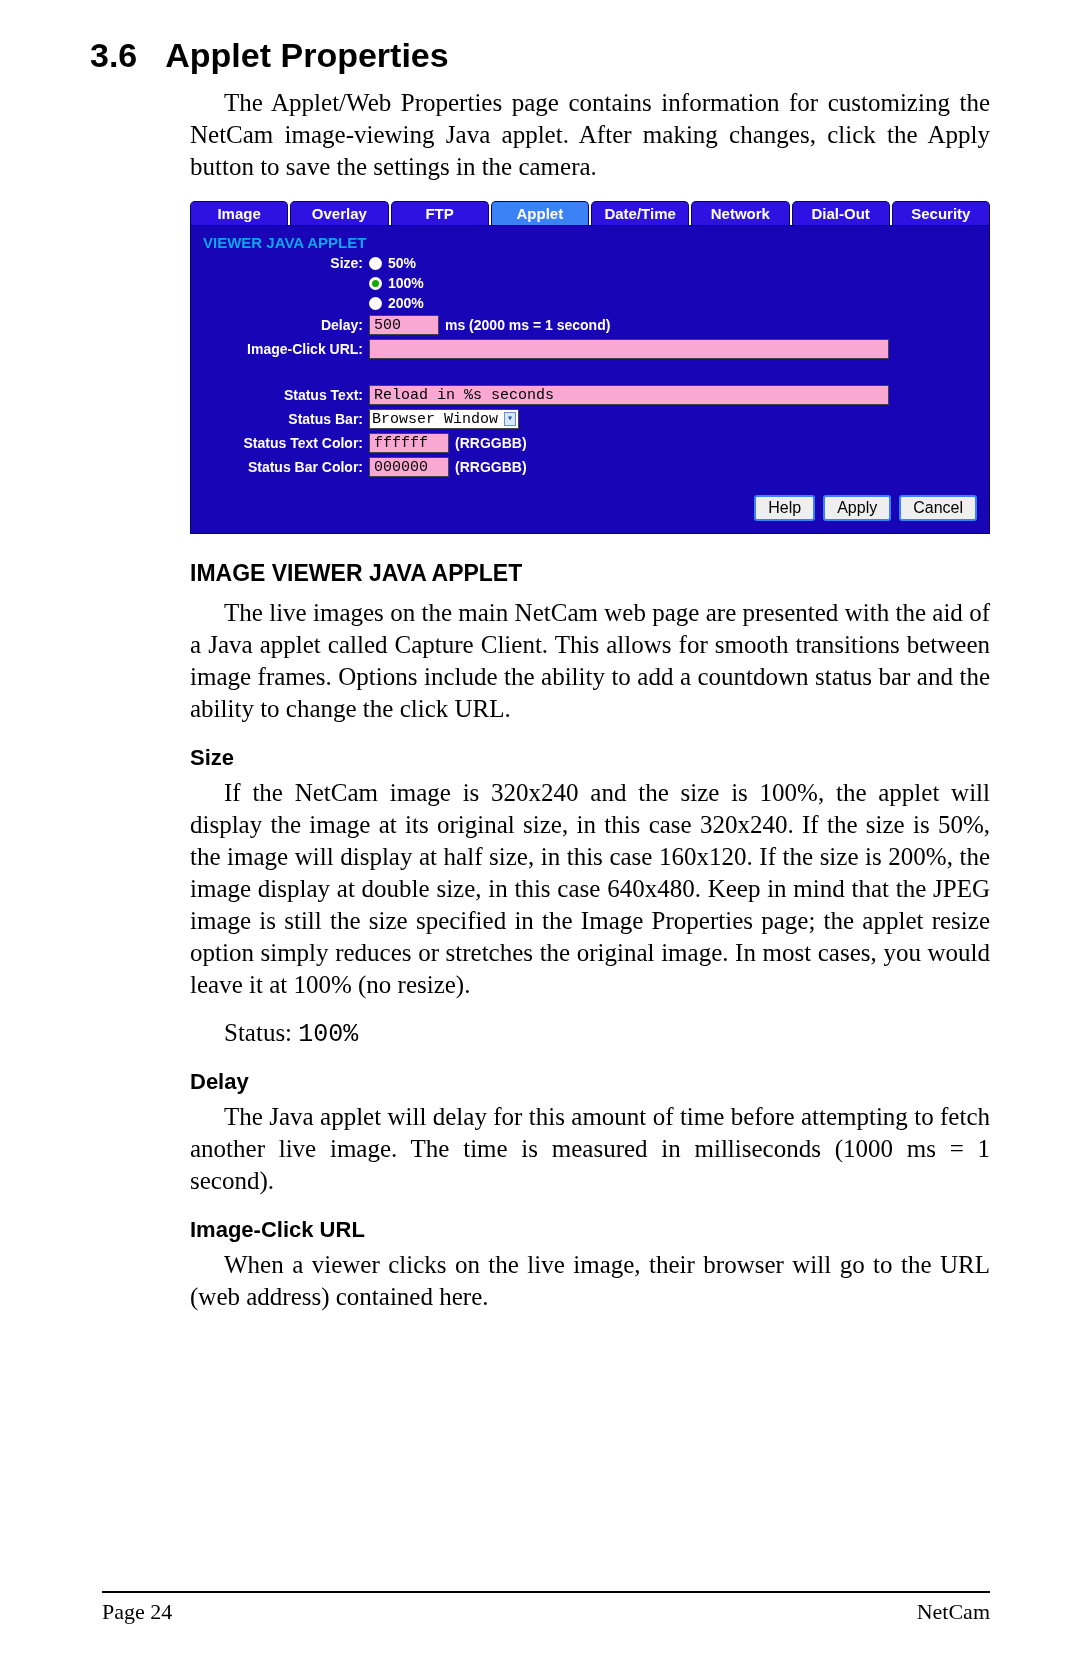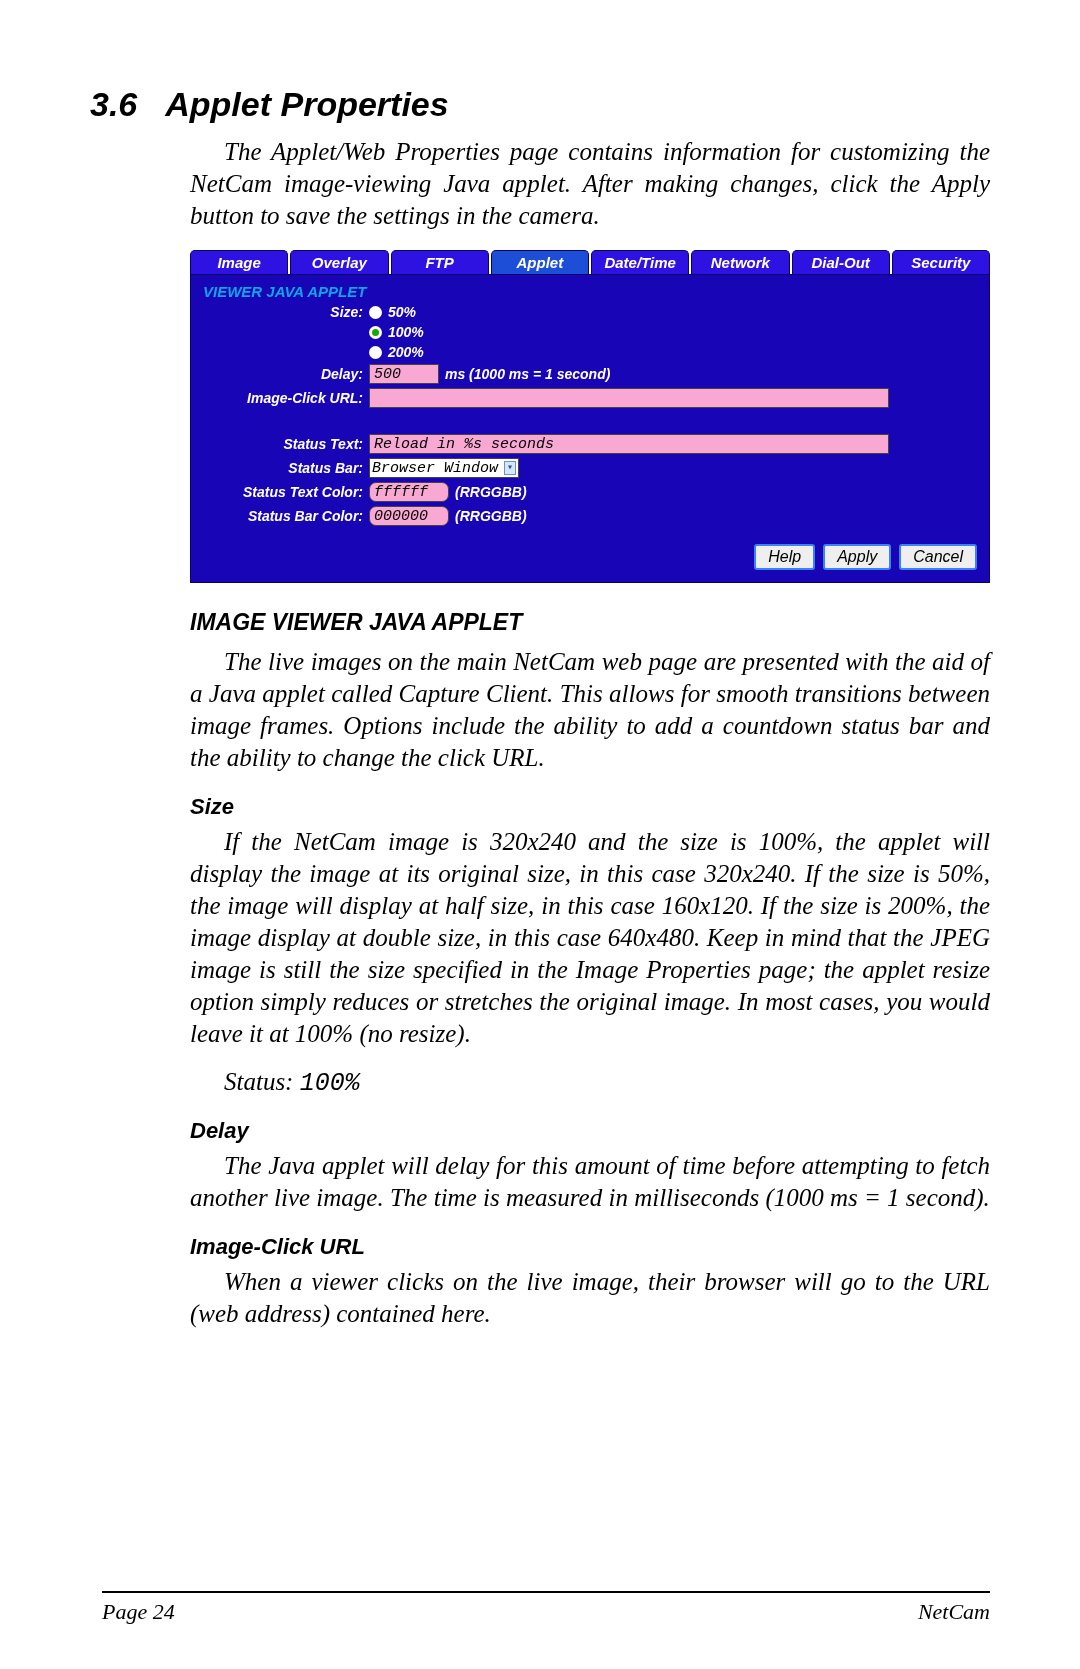--- a/index.html
+++ b/index.html
@@ -6,26 +6,25 @@
     margin: 0;
     padding: 0;
     background: #fff;
     font-family: "Times New Roman", Times, serif;
     width: 1080px;
     height: 1669px;
     position: relative;
     box-sizing: border-box;
   }
   .page {
-    padding: 85px 90px 40px 90px;
+    padding: 36px 90px 40px 90px;
     box-sizing: border-box;
     width: 100%;
     height: 100%;
     position: relative;
-    font-style: italic;
   }
   .section-title {
     font-family: Arial, Helvetica, sans-serif;
     font-weight: bold;
     font-size: 34px;
     margin: 0 0 12px 0;
   }
   .section-title .num { display:inline-block; margin-right: 28px; }
   .body-text {
     font-size: 25px;
@@ -85,21 +84,21 @@
     text-align: center;
     padding: 3px 0;
     border: 1px solid #0a006c;
     border-bottom: none;
     border-top-left-radius: 5px;
     border-top-right-radius: 5px;
     margin-right: 2px;
   }
   .tab:last-child { margin-right: 0; }
   .tab.active {
-    background: #1d4ed8;
+    background: #3b82f6;
   }
   .panel {
     background: #1805b6;
     border: 1px solid #0a006c;
     padding: 8px 12px 12px 12px;
   }
   .panel-title {
     color: #0ea5e9;
     font-family: Arial, Helvetica, sans-serif;
     font-weight: bold;
@@ -148,21 +147,21 @@
     border: 1px solid #444;
     font-family: "Courier New", monospace;
     font-size: 15px;
     padding: 1px 4px;
     color: #000;
     height: 20px;
     box-sizing: border-box;
   }
   .wide { width: 520px; }
   .med  { width: 70px; }
-  .small{ width: 80px; border-radius: 7px; }
+  .small{ width: 80px; }
   .select {
     background: #fff;
     border: 1px solid #444;
     font-family: "Courier New", monospace;
     font-size: 15px;
     padding: 1px 2px;
     color: #000;
     display: inline-flex;
     align-items: center;
     height: 20px;
@@ -232,21 +231,21 @@
       </div>
       <div class="form-row">
         <div class="form-label"></div>
         <span class="radio"></span>
         <span class="radio-label">200%</span>
       </div>
 
       <div class="form-row">
         <div class="form-label">Delay:</div>
         <div class="text-input med">500</div>
-        <span class="hint">ms  (1000 ms = 1 second)</span>
+        <span class="hint">ms  (2000 ms = 1 second)</span>
       </div>
 
       <div class="form-row">
         <div class="form-label">Image-Click URL:</div>
         <div class="text-input wide"></div>
       </div>
 
       <div style="height:18px;"></div>
 
       <div class="form-row">

